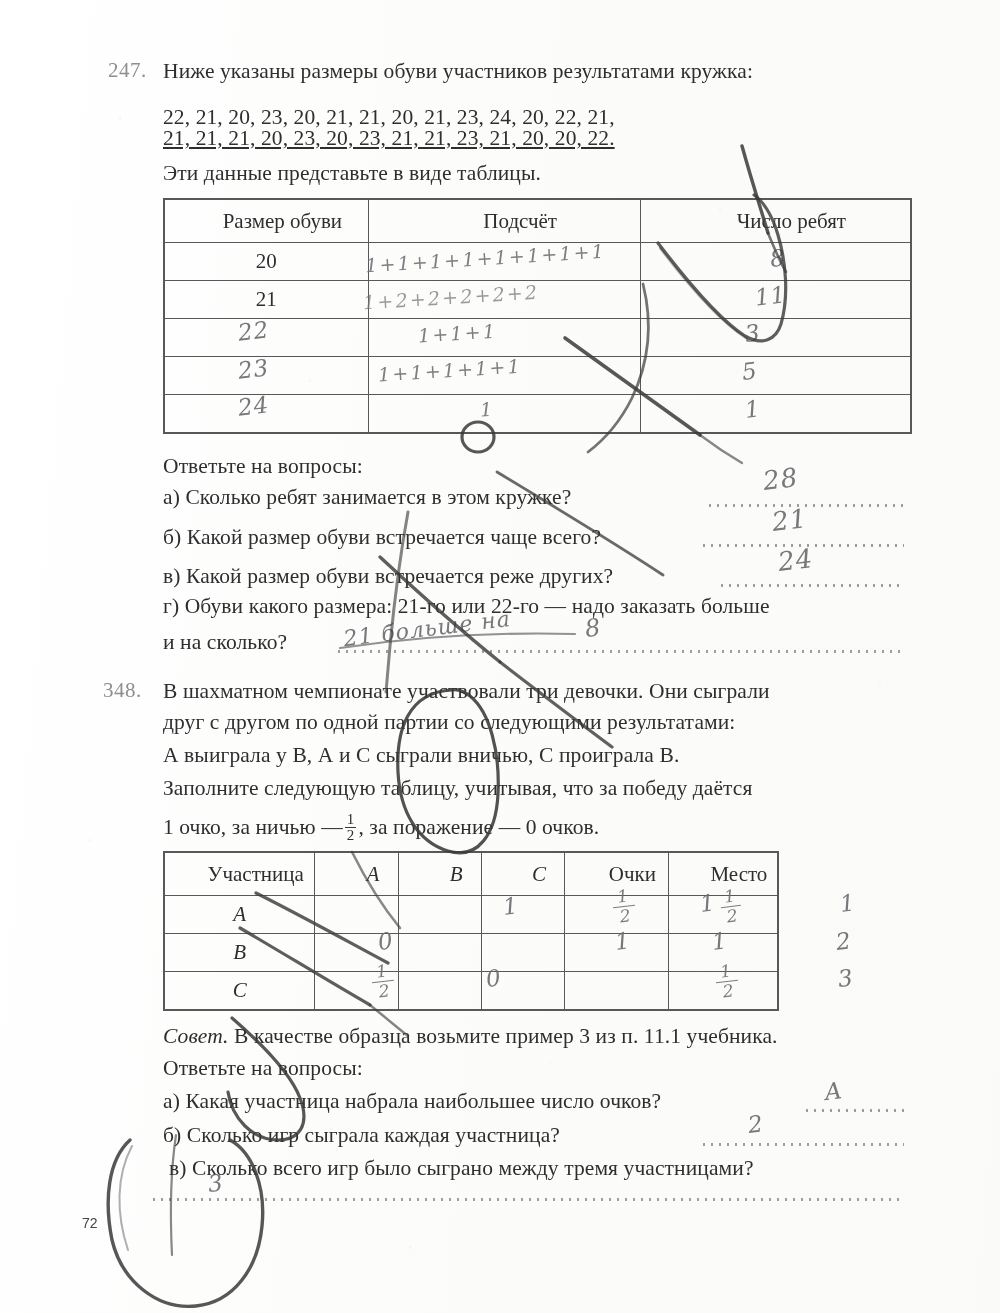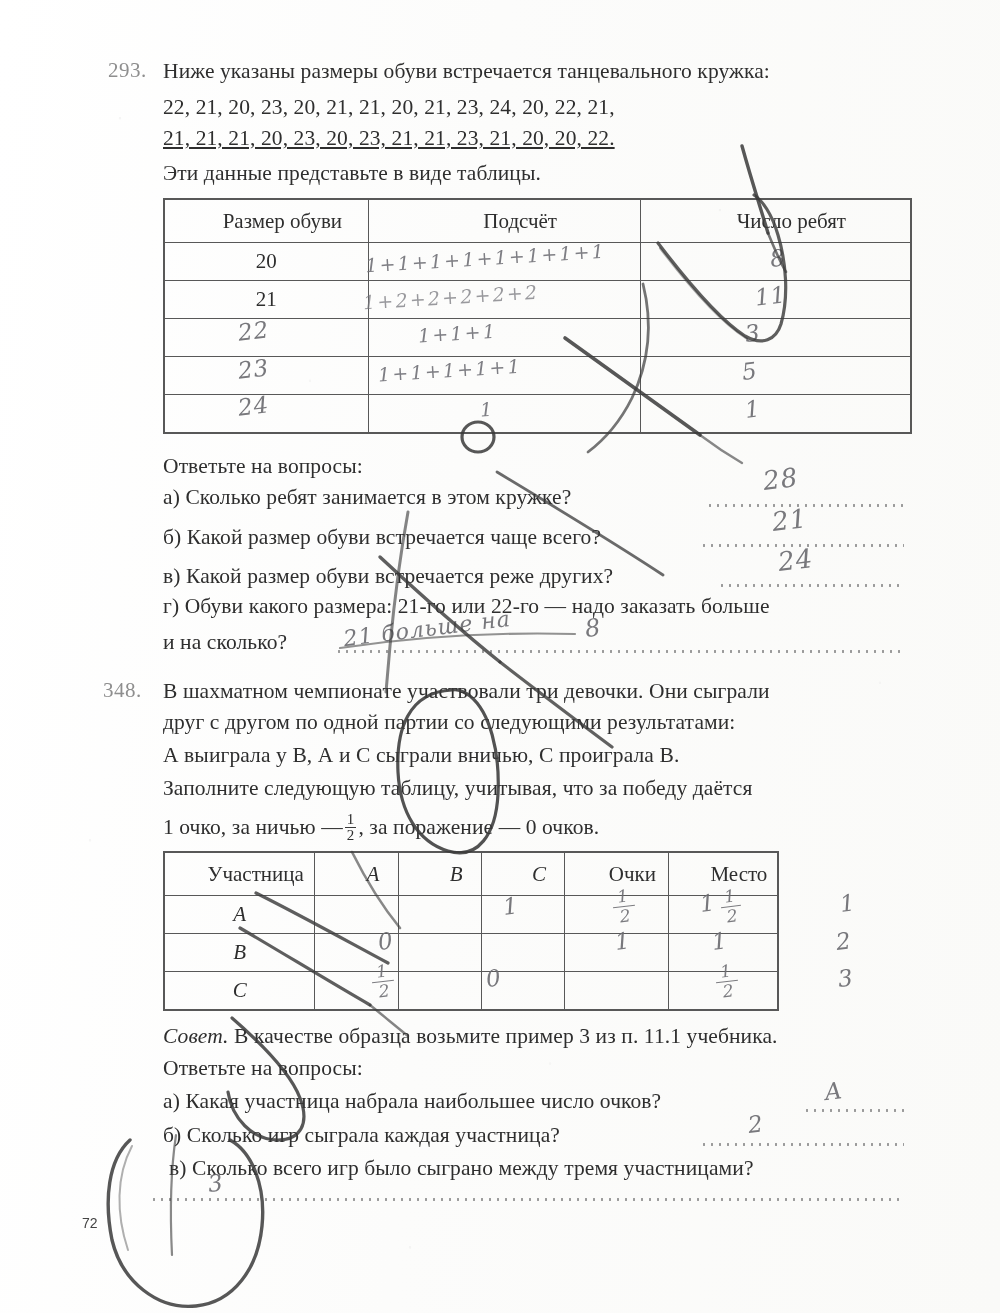--- a/index.html
+++ b/index.html
@@ -153,25 +153,25 @@
     color: #444;
     z-index: 3;
   }
 </style>
 </head>
 <body>
 
 <div id="page">
   <div id="paper-texture"></div>
 
-  <div class="prob-num" style="left:108px; top:58px;">293.</div>
-
-  <div class="ptext" style="left:163px; top:58px;">Ниже указаны размеры обуви встречается танцевального кружка:</div>
-
-  <div class="ptext" style="left:163px; top:94px;">22, 21, 20, 23, 20, 21, 21, 20, 21, 23, 24, 20, 22, 21,</div>
+  <div class="prob-num" style="left:108px; top:58px;">247.</div>
+
+  <div class="ptext" style="left:163px; top:58px;">Ниже указаны размеры обуви участников результатами кружка:</div>
+
+  <div class="ptext" style="left:163px; top:104px;">22, 21, 20, 23, 20, 21, 21, 20, 21, 23, 24, 20, 22, 21,</div>
 
   <div class="ptext" style="left:163px; top:125px;text-decoration:underline;">21, 21, 21, 20, 23, 20, 23, 21, 21, 23, 21, 20, 20, 22.</div>
 
   <div class="ptext" style="left:163px; top:160px;">Эти данные представьте в виде таблицы.</div>
 
   <table class="tbl" style="left:163px; top:198px; width:749px;">
     <tbody>
         <tr>
       <th class="hdr outer-t outer-l" style="width:195px;">Размер обуви</th>
       <th class="hdr outer-t" style="width:276px;">Подсчёт</th>

